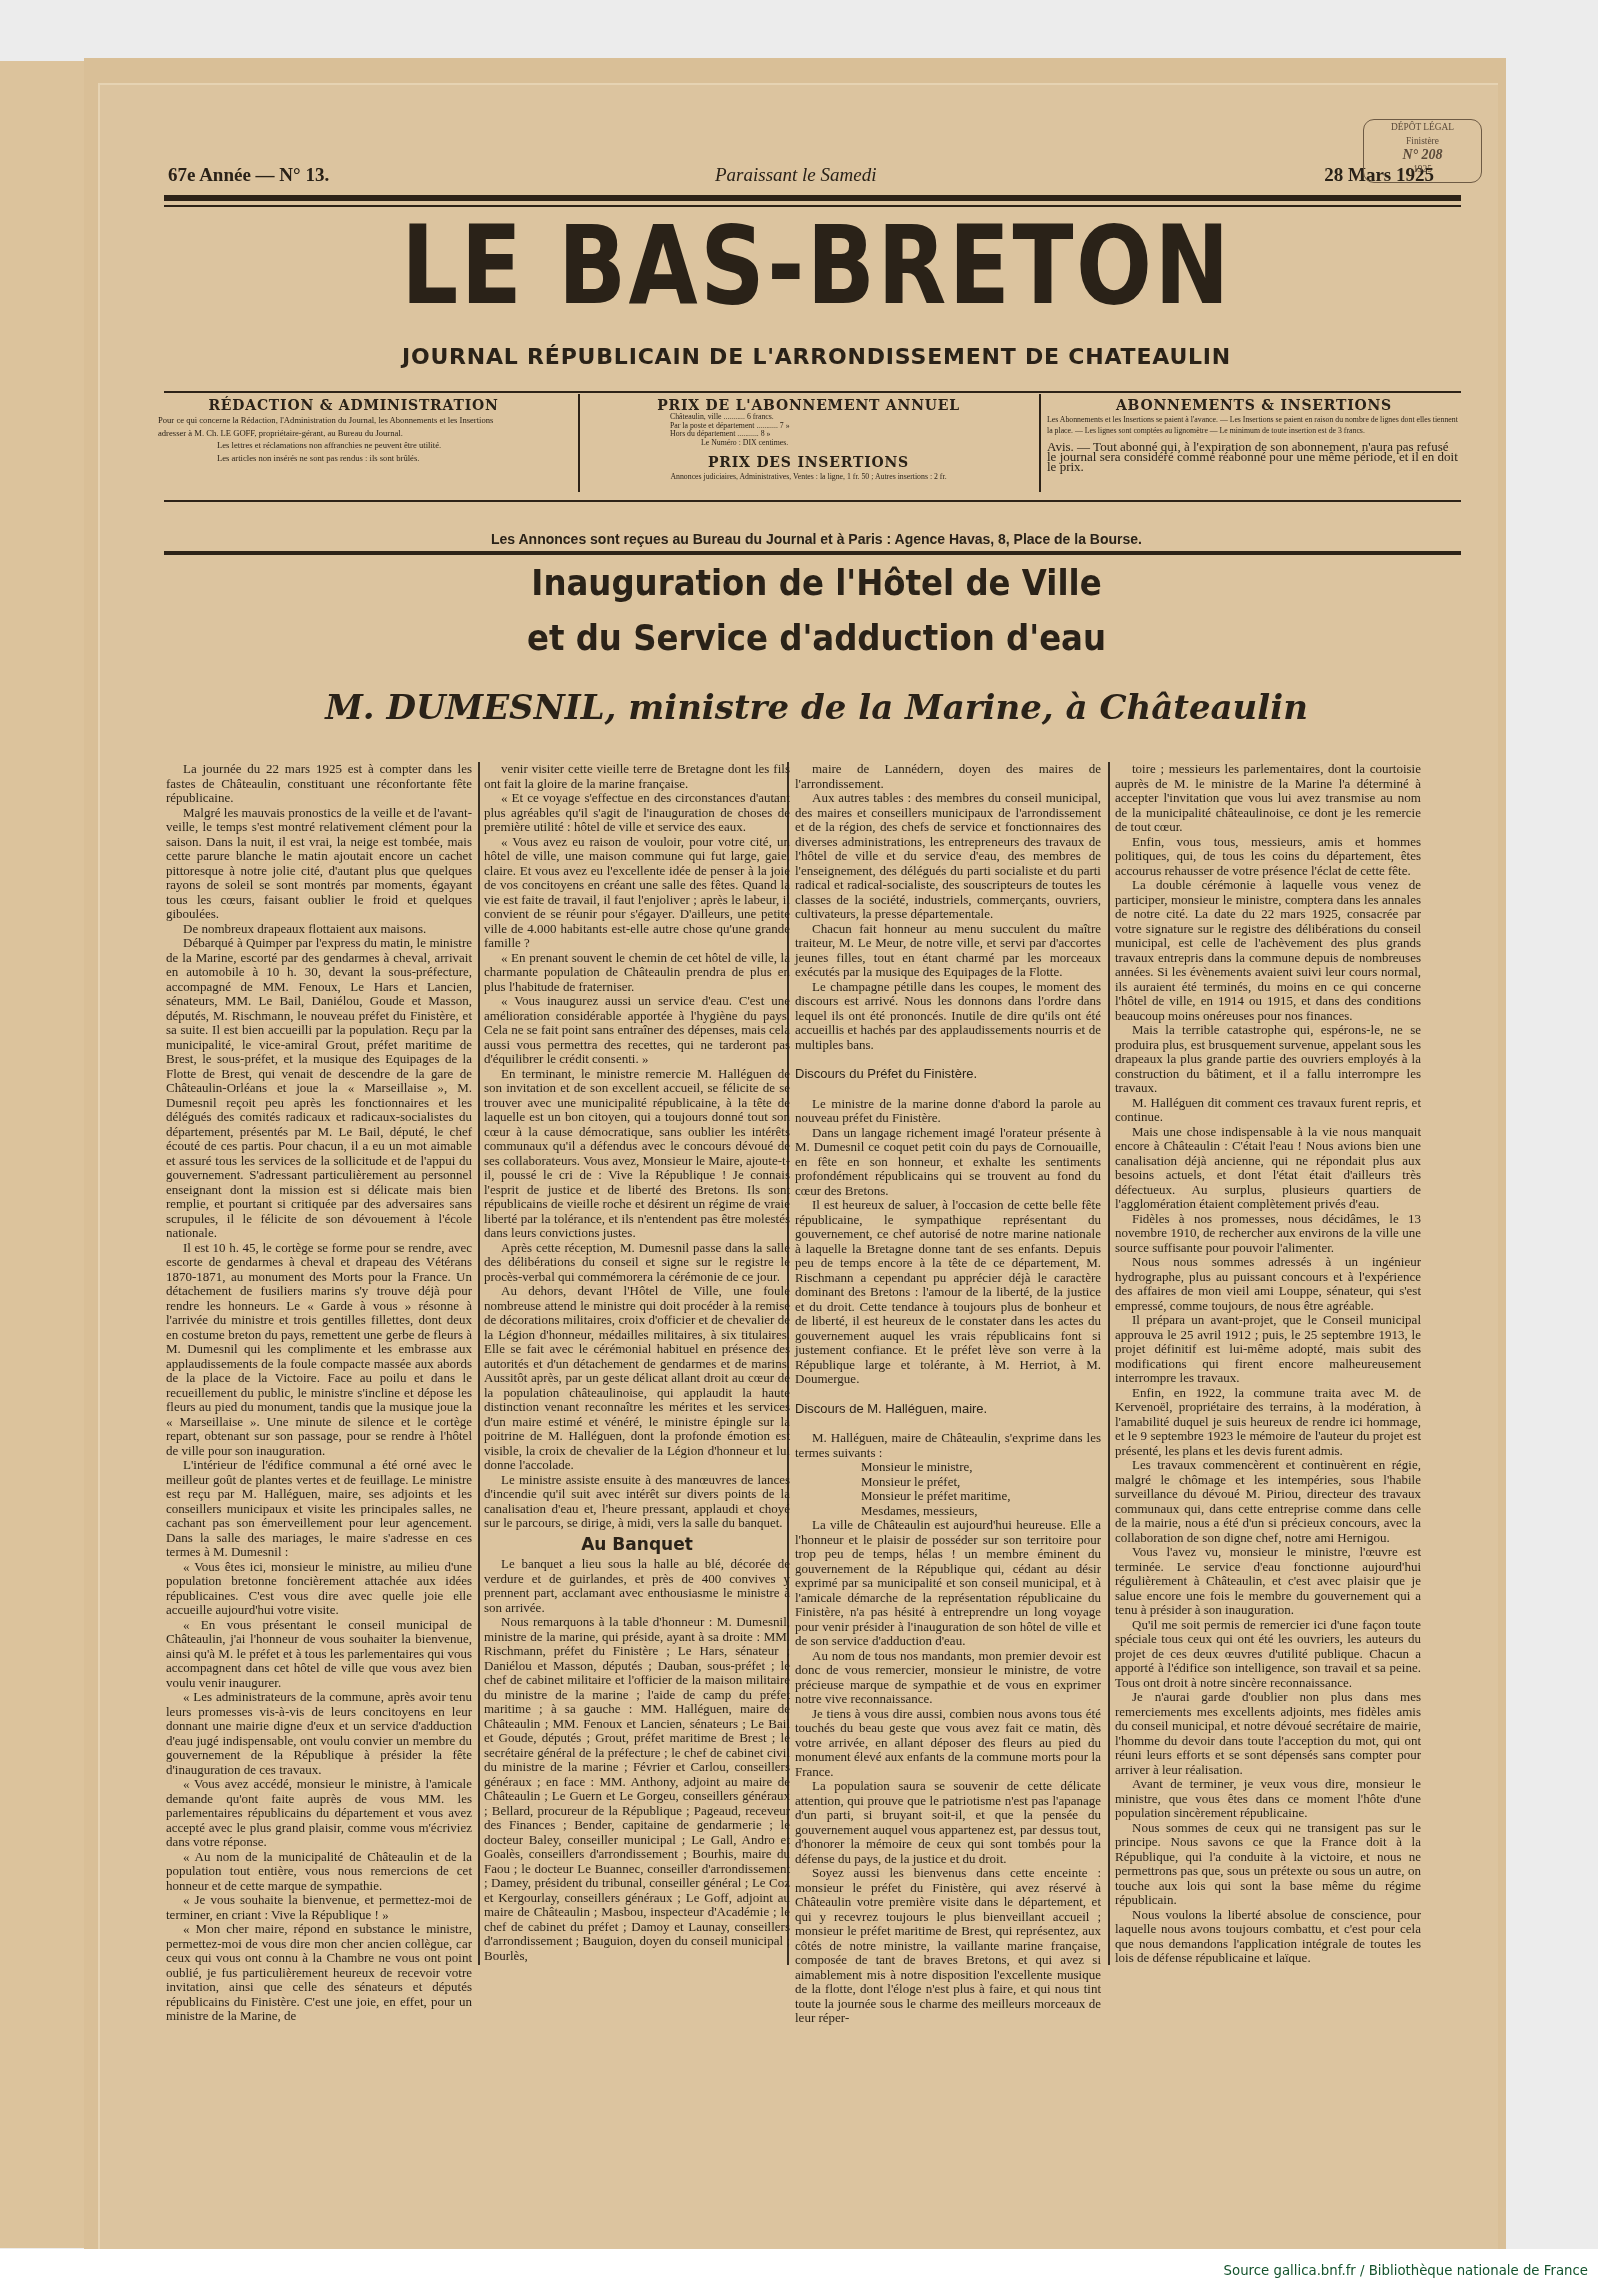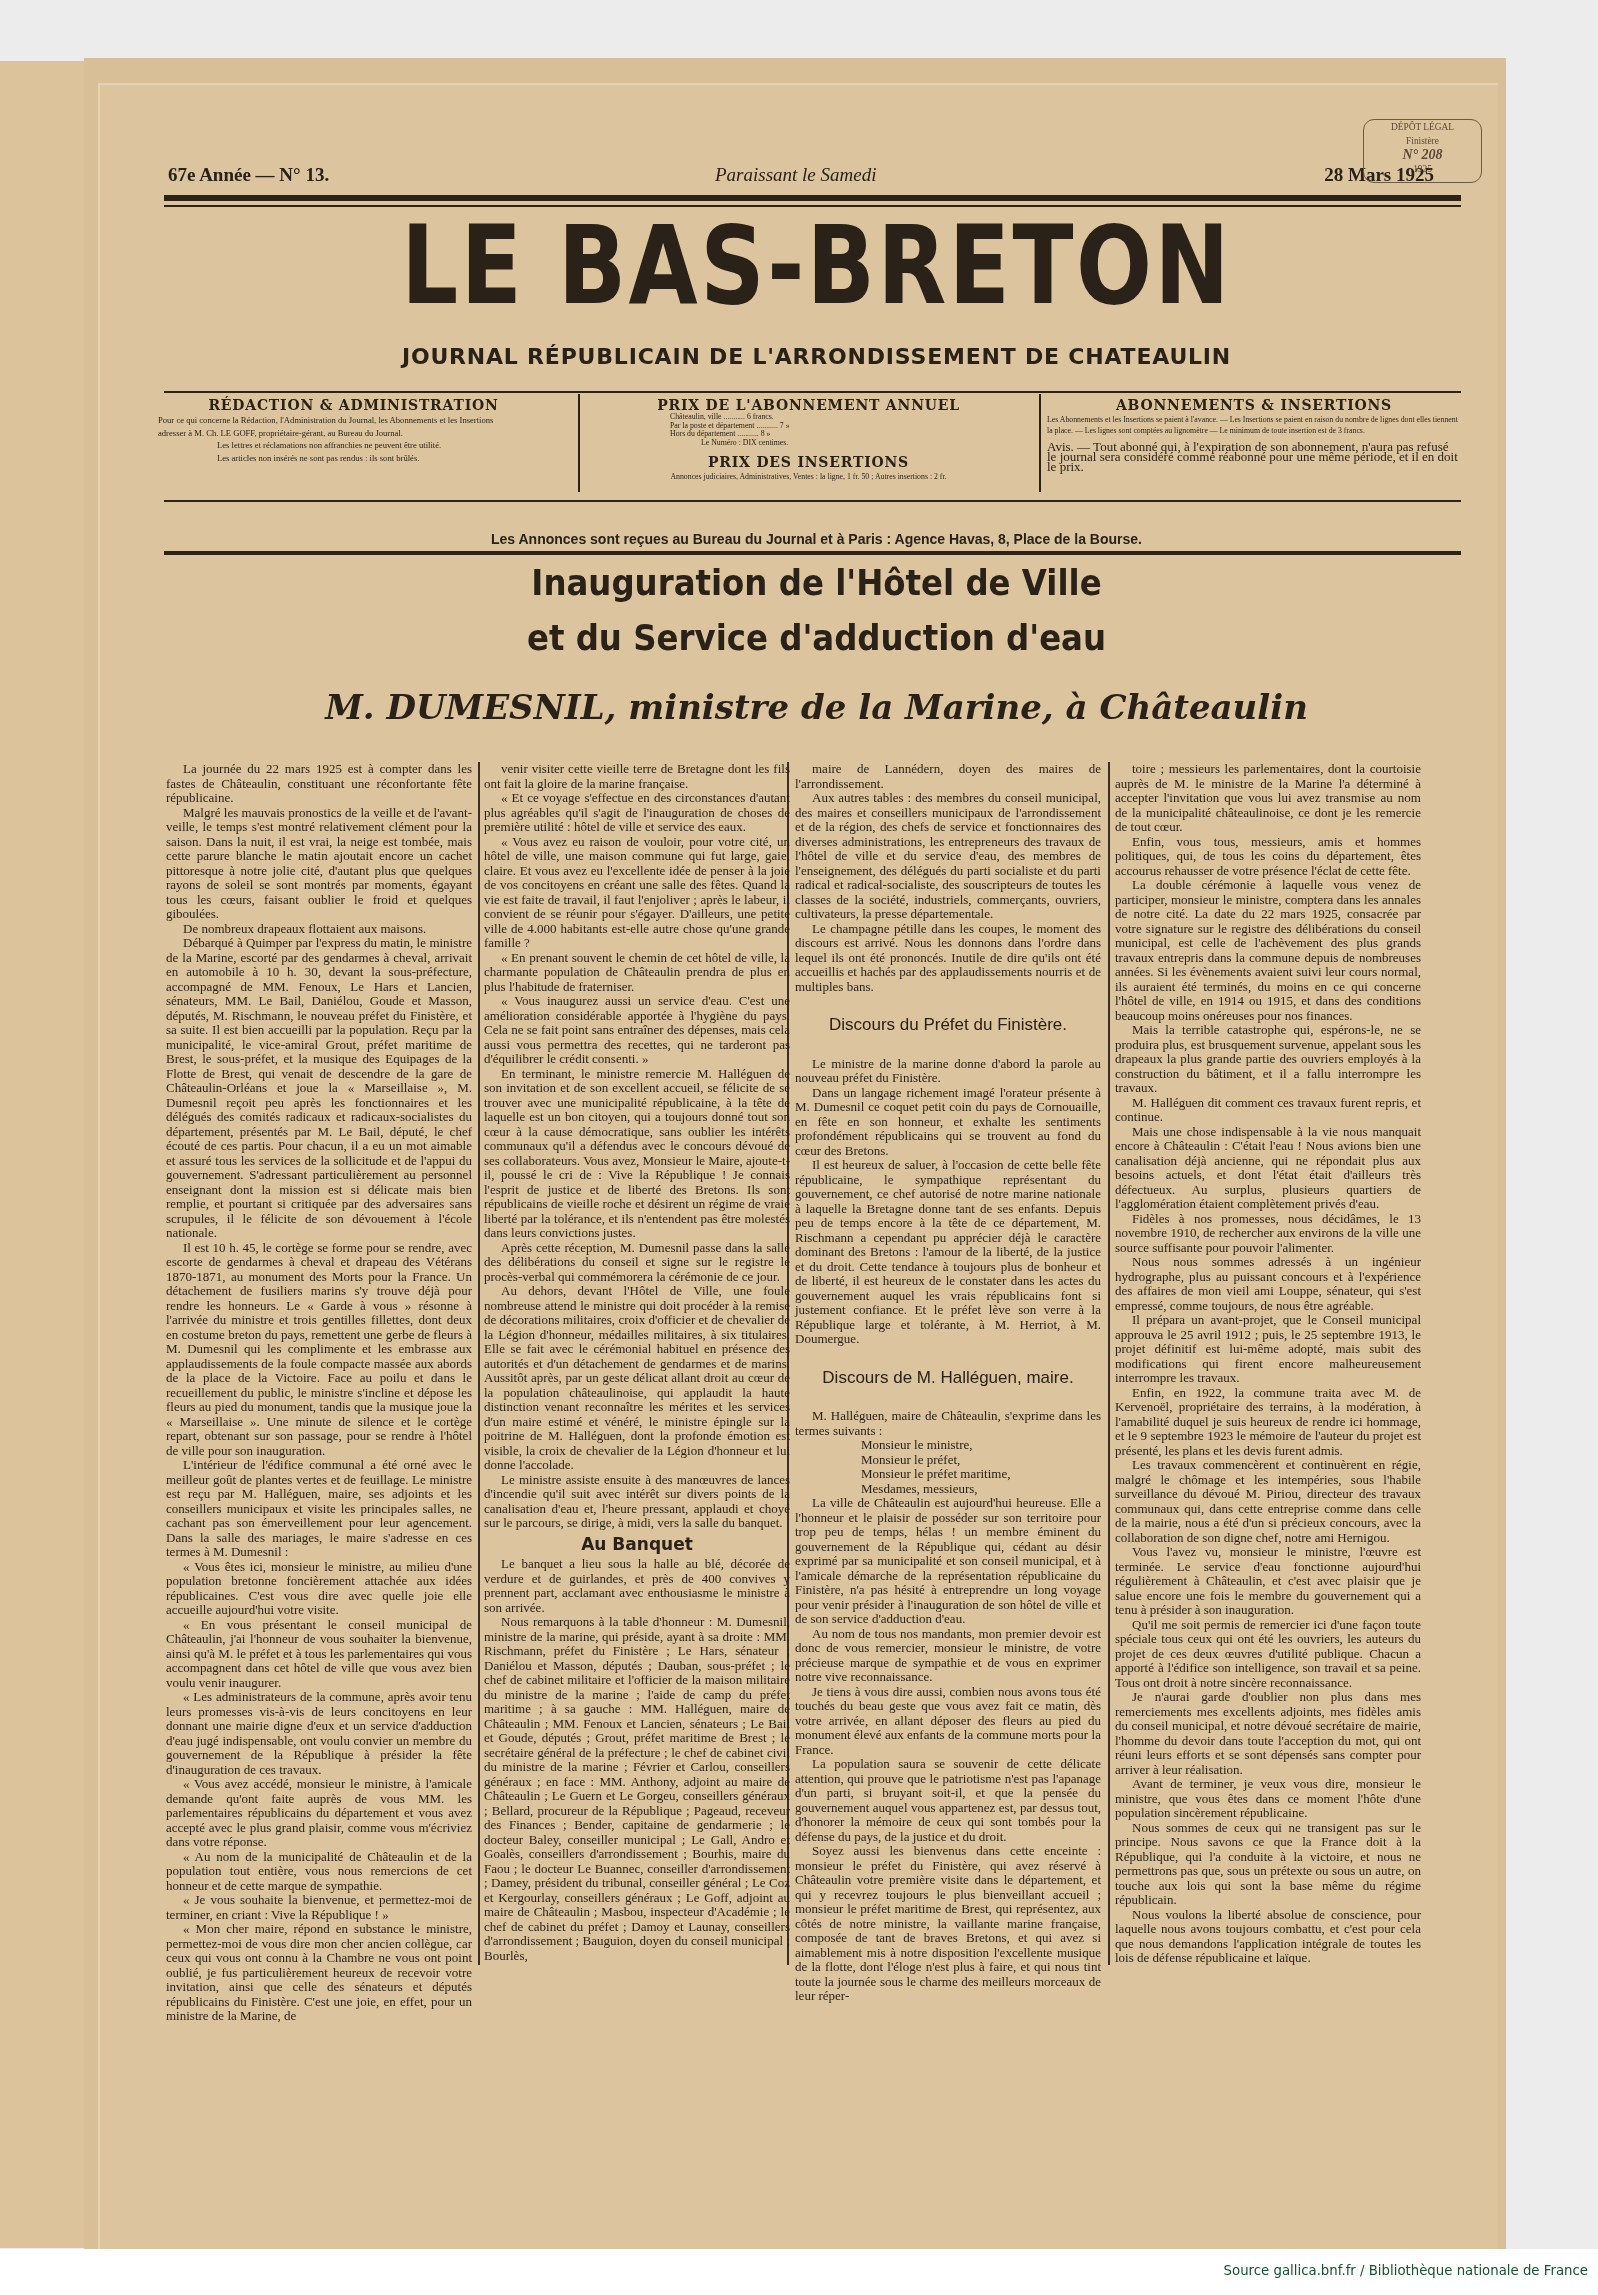--- a/index.html
+++ b/index.html
@@ -70,22 +70,22 @@
   .headline2 {
     position:absolute; top:687px; left:168px; width:1297px; text-align:center;
     font-family:"DejaVu Serif", serif; font-weight:bold; font-style:italic; font-size:34px;
   }
   .col {
     position:absolute; top:762px; width:306px; font-size:13px; line-height:14.5px;
     text-align:justify; hyphens:auto;
   }
   .col p { margin:0; text-indent:17px; }
   .col .sub {
-    text-align:center; font-family:"Liberation Sans", sans-serif; font-size:17px;
-    margin:24px 0; text-indent:0;
+    text-align:left; font-family:"Liberation Sans", sans-serif; font-size:13px;
+    margin:15px 0; text-indent:0;
   }
   .col .subhead {
     text-align:center; font-family:"DejaVu Sans", sans-serif; font-weight:bold; font-size:17px;
     margin:6.2px 0; text-indent:0;
   }
   .col .salute { text-indent:0; padding-left:66px; }
   .colrule { position:absolute; top:762px; width:1.6px; height:1203px; background:#3a2f22; }
 </style>
 </head>
 <body>
@@ -178,20 +178,21 @@
   <p>Au dehors, devant l'Hôtel de Ville, une foule nombreuse attend le ministre qui doit procéder à la remise de décorations militaires, croix d'officier et de chevalier de la Légion d'honneur, médailles militaires, à six titulaires. Elle se fait avec le cérémonial habituel en présence des autorités et d'un détachement de gendarmes et de marins. Aussitôt après, par un geste délicat allant droit au cœur de la population châteaulinoise, qui applaudit la haute distinction venant reconnaître les mérites et les services d'un maire estimé et vénéré, le ministre épingle sur la poitrine de M. Halléguen, dont la profonde émotion est visible, la croix de chevalier de la Légion d'honneur et lui donne l'accolade.</p>
   <p>Le ministre assiste ensuite à des manœuvres de lances d'incendie qu'il suit avec intérêt sur divers points de la canalisation d'eau et, l'heure pressant, applaudi et choyé sur le parcours, se dirige, à midi, vers la salle du banquet.</p>
   <p class="subhead">Au Banquet</p>
   <p>Le banquet a lieu sous la halle au blé, décorée de verdure et de guirlandes, et près de 400 convives y prennent part, acclamant avec enthousiasme le ministre à son arrivée.</p>
   <p>Nous remarquons à la table d'honneur : M. Dumesnil, ministre de la marine, qui préside, ayant à sa droite : MM. Rischmann, préfet du Finistère ; Le Hars, sénateur ; Daniélou et Masson, députés ; Dauban, sous-préfet ; le chef de cabinet militaire et l'officier de la maison militaire du ministre de la marine ; l'aide de camp du préfet maritime ; à sa gauche : MM. Halléguen, maire de Châteaulin ; MM. Fenoux et Lancien, sénateurs ; Le Bail et Goude, députés ; Grout, préfet maritime de Brest ; le secrétaire général de la préfecture ; le chef de cabinet civil du ministre de la marine ; Février et Carlou, conseillers généraux ; en face : MM. Anthony, adjoint au maire de Châteaulin ; Le Guern et Le Gorgeu, conseillers généraux ; Bellard, procureur de la République ; Pageaud, receveur des Finances ; Bender, capitaine de gendarmerie ; le docteur Baley, conseiller municipal ; Le Gall, Andro et Goalès, conseillers d'arrondissement ; Bourhis, maire du Faou ; le docteur Le Buannec, conseiller d'arrondissement ; Damey, président du tribunal, conseiller général ; Le Coz et Kergourlay, conseillers généraux ; Le Goff, adjoint au maire de Châteaulin ; Masbou, inspecteur d'Académie ; le chef de cabinet du préfet ; Damoy et Launay, conseillers d'arrondissement ; Bauguion, doyen du conseil municipal ; Bourlès,</p>
 </div>
 
 <div class="col" style="left:795px;">
   <p>maire de Lannédern, doyen des maires de l'arrondissement.</p>
   <p>Aux autres tables : des membres du conseil municipal, des maires et conseillers municipaux de l'arrondissement et de la région, des chefs de service et fonctionnaires des diverses administrations, les entrepreneurs des travaux de l'hôtel de ville et du service d'eau, des membres de l'enseignement, des délégués du parti socialiste et du parti radical et radical-socialiste, des souscripteurs de toutes les classes de la société, industriels, commerçants, ouvriers, cultivateurs, la presse départementale.</p>
+  <p>Chacun fait honneur au menu succulent du maître traiteur, M. Le Meur, de notre ville, et servi par d'accortes jeunes filles, tout en étant charmé par les morceaux exécutés par la musique des Equipages de la Flotte.</p>
   <p>Le champagne pétille dans les coupes, le moment des discours est arrivé. Nous les donnons dans l'ordre dans lequel ils ont été prononcés. Inutile de dire qu'ils ont été accueillis et hachés par des applaudissements nourris et de multiples bans.</p>
   <p class="sub">Discours du Préfet du Finistère.</p>
   <p>Le ministre de la marine donne d'abord la parole au nouveau préfet du Finistère.</p>
   <p>Dans un langage richement imagé l'orateur présente à M. Dumesnil ce coquet petit coin du pays de Cornouaille, en fête en son honneur, et exhalte les sentiments profondément républicains qui se trouvent au fond du cœur des Bretons.</p>
   <p>Il est heureux de saluer, à l'occasion de cette belle fête républicaine, le sympathique représentant du gouvernement, ce chef autorisé de notre marine nationale à laquelle la Bretagne donne tant de ses enfants. Depuis peu de temps encore à la tête de ce département, M. Rischmann a cependant pu apprécier déjà le caractère dominant des Bretons : l'amour de la liberté, de la justice et du droit. Cette tendance à toujours plus de bonheur et de liberté, il est heureux de le constater dans les actes du gouvernement auquel les vrais républicains font si justement confiance. Et le préfet lève son verre à la République large et tolérante, à M. Herriot, à M. Doumergue.</p>
   <p class="sub">Discours de M. Halléguen, maire.</p>
   <p>M. Halléguen, maire de Châteaulin, s'exprime dans les termes suivants :</p>
   <p class="salute">Monsieur le ministre,</p>
   <p class="salute">Monsieur le préfet,</p>
   <p class="salute">Monsieur le préfet maritime,</p>

